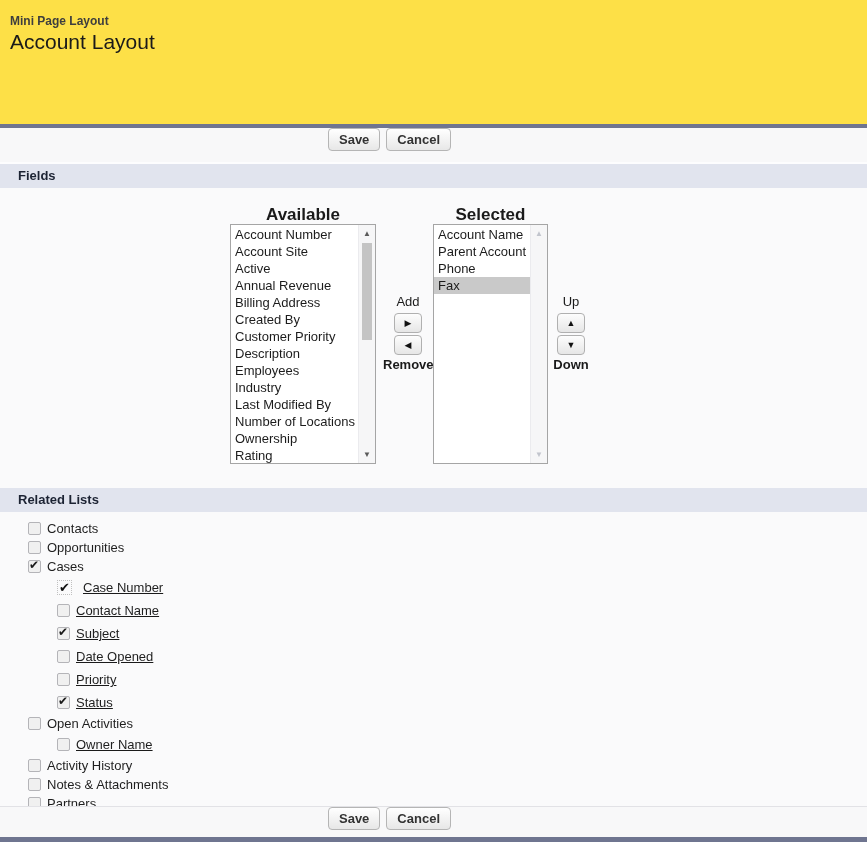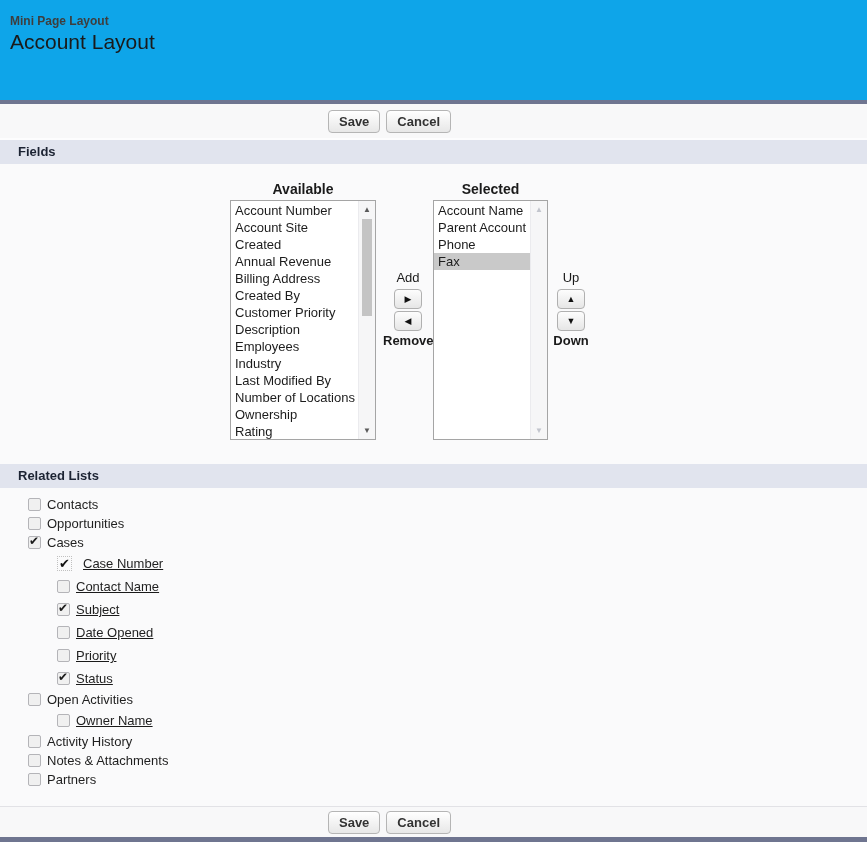--- a/index.html
+++ b/index.html
@@ -4,32 +4,32 @@
 <style>
   * { margin:0; padding:0; box-sizing:border-box; }
   html,body { width:867px; height:842px; overflow:hidden; }
   body {
     font-family:"Liberation Sans", sans-serif;
     background:#ffffff;
     display:flex; flex-direction:column;
     color:#1a1a1a;
   }
   
-  .header { height:100px; background:#0ea5e9; padding:14px 0 0 10px; }
+  .header { height:124px; background:#fde047; padding:14px 0 0 10px; }
   .page-type { font-size:12px; font-weight:bold; color:#3e3e3e; }
   .page-title { font-size:21px; font-weight:400; color:#1a1a1a; margin-top:2px; }
   .page-desc { font-size:13px; color:#333; margin-top:16px; }
 
   .dark-bar-top { height:4px; background:#6f7590; }
   .dark-bar-bottom { height:5px; background:#6f7590; }
 
   
   .btn-bar {
     background:#f8f8f9;
-    display:flex; align-items:center; justify-content:center;
+    display:flex; align-items:flex-start; justify-content:center;
     padding-right:88px;
   }
   .btn-bar.top { height:36px; border-bottom:2px solid #fdfdfe; }
   .btn-bar.bottom { height:31px; border-top:1px solid #e2e2e6; }
   .btn {
     font-family:"Liberation Sans", sans-serif;
     font-size:13px; font-weight:bold; color:#333;
     background:linear-gradient(#ffffff,#e7e7e7);
     border:1px solid #b5b5b5; border-radius:4px;
     padding:3px 10px; margin:0 3px; cursor:pointer;
@@ -39,21 +39,21 @@
   
   .section-header {
     height:24px; background:#e1e4ee;
     font-size:13px; font-weight:bold; color:#1c2333;
     line-height:24px; padding-left:18px;
   }
 
   
   .fields-body { height:300px; background:#fafafb; position:relative; }
   .col-label {
-    position:absolute; top:17px; font-size:14px; font-weight:bold;
+    position:absolute; top:17px; font-size:17px; font-weight:bold;
     text-align:center; color:#1a1a1a;
   }
   .lbl-available { left:230px; width:146px; }
   .lbl-selected  { left:433px; width:115px; }
   .listbox {
     position:absolute; top:36px; height:240px;
     background:#ffffff; border:1px solid #a5a5a5;
     font-size:13px; overflow:hidden;
   }
   .listbox.available { left:230px; width:146px; }
@@ -135,21 +135,21 @@
 <div class="section-header">Fields</div>
 
 <div class="fields-body">
   <div class="col-label lbl-available">Available</div>
   <div class="col-label lbl-selected">Selected</div>
 
   <div class="listbox available">
     <div class="list-items" id="available-items">
         <div class="list-item">Account Number</div>
         <div class="list-item">Account Site</div>
-        <div class="list-item">Created</div>
+        <div class="list-item">Active</div>
         <div class="list-item">Annual Revenue</div>
         <div class="list-item">Billing Address</div>
         <div class="list-item">Created By</div>
         <div class="list-item">Customer Priority</div>
         <div class="list-item">Description</div>
         <div class="list-item">Employees</div>
         <div class="list-item">Industry</div>
         <div class="list-item">Last Modified By</div>
         <div class="list-item">Number of Locations</div>
         <div class="list-item">Ownership</div>

